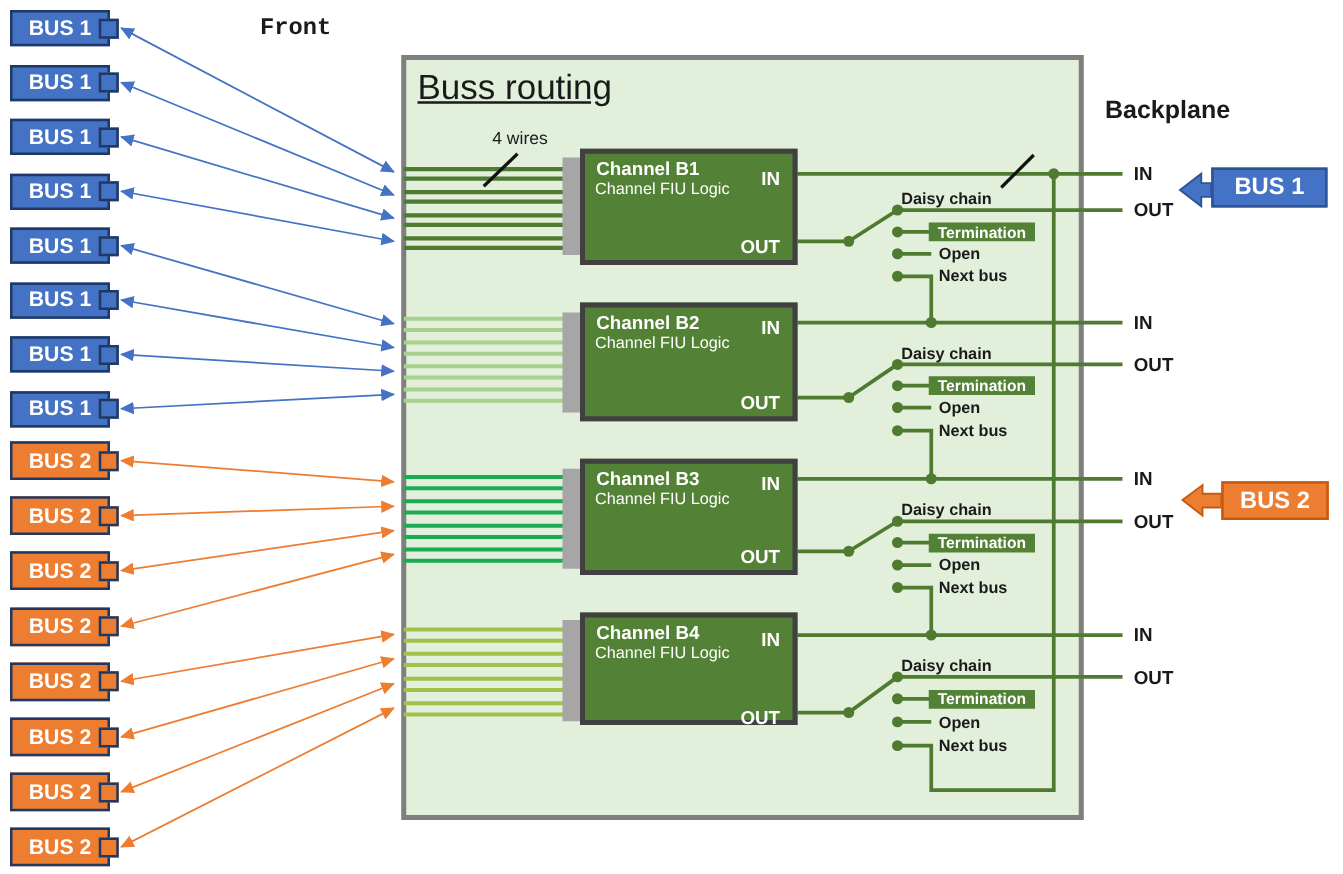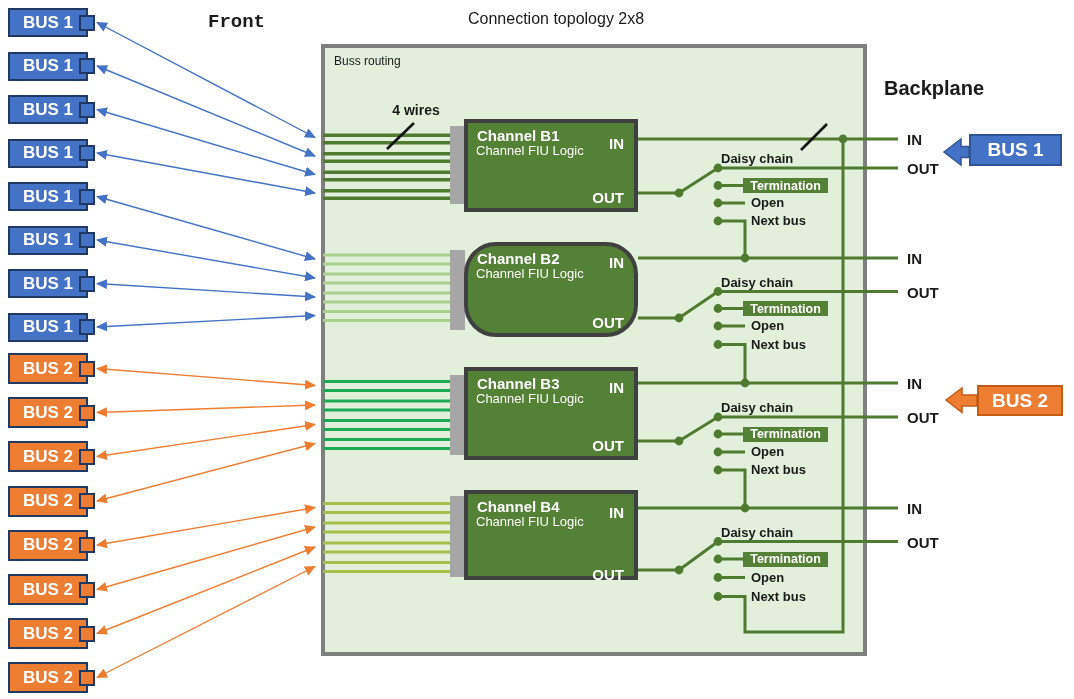--- a/index.html
+++ b/index.html
@@ -38,27 +38,26 @@
   .bus-callout{position:absolute;box-sizing:border-box;color:#fff;font-weight:600;font-size:19px;
       display:flex;align-items:center;justify-content:center;z-index:4;}
   .bus-callout.c1{left:969px;top:134px;width:93px;height:32px;background:var(--blue);border:2px solid var(--blueDark);}
   .bus-callout.c2{left:977px;top:385px;width:86px;height:31px;background:var(--orange);border:2px solid var(--orangeDark);}
 </style>
 </head>
 <body>
 
 <div class="canvas">
 
-  <div class="label" style="left:468px;top:10px;font-size:16px;">Connection topology 2x8</div>
   <div class="label" style="left:208px;top:11px;font-size:19px;font-weight:bold;font-family:Liberation Mono, monospace;">Front</div>
   <div class="label" style="left:884px;top:77px;font-size:20px;font-weight:bold;">Backplane</div>
 
   <div class="routing-box"></div>
-  <div class="label" style="left:334px;top:54px;font-size:12px;">Buss routing</div>
-  <div class="label" style="left:380px;top:102px;width:72px;text-align:center;font-size:14px;font-weight:bold;">4 wires</div>
+  <div class="label" style="left:334px;top:54px;font-size:28px;text-decoration:underline;">Buss routing</div>
+  <div class="label" style="left:380px;top:102px;width:72px;text-align:center;font-size:14px;font-weight:normal;">4 wires</div>
 
   <svg class="diagram-svg" width="1074" height="699" viewBox="0 0 1074 699">
     <defs>
       <marker id="ab" markerUnits="userSpaceOnUse" markerWidth="12" markerHeight="10" refX="10" refY="5" orient="auto">
         <path d="M0,0 L11,5 L0,10 z" fill="#4472c4"></path>
       </marker>
       <marker id="abs" markerUnits="userSpaceOnUse" markerWidth="12" markerHeight="10" refX="10" refY="5" orient="auto-start-reverse">
         <path d="M0,0 L11,5 L0,10 z" fill="#4472c4"></path>
       </marker>
       <marker id="ao" markerUnits="userSpaceOnUse" markerWidth="12" markerHeight="10" refX="10" refY="5" orient="auto">
@@ -272,21 +271,21 @@
       <span>BUS 2</span>
       <span class="bus-conn"></span>
     </div>
 
   <div class="channel" style="top:119px;height:93px;">
     <div class="ch-title">Channel B1</div>
     <div class="ch-sub">Channel FIU Logic</div>
     <div class="ch-in" style="top:12px;">IN</div>
     <div class="ch-out" style="top:66px;">OUT</div>
   </div>
-  <div class="channel" style="top:242px;height:95px;border-radius:32px;">
+  <div class="channel" style="top:242px;height:95px;">
     <div class="ch-title">Channel B2</div>
     <div class="ch-sub">Channel FIU Logic</div>
     <div class="ch-in" style="top:8px;">IN</div>
     <div class="ch-out" style="top:68px;">OUT</div>
   </div>
   <div class="channel" style="top:367px;height:93px;text-decoration:underline;">
     <div class="ch-title">Channel B3</div>
     <div class="ch-sub">Channel FIU Logic</div>
     <div class="ch-in" style="top:8px;">IN</div>
     <div class="ch-out" style="top:66px;">OUT</div>

